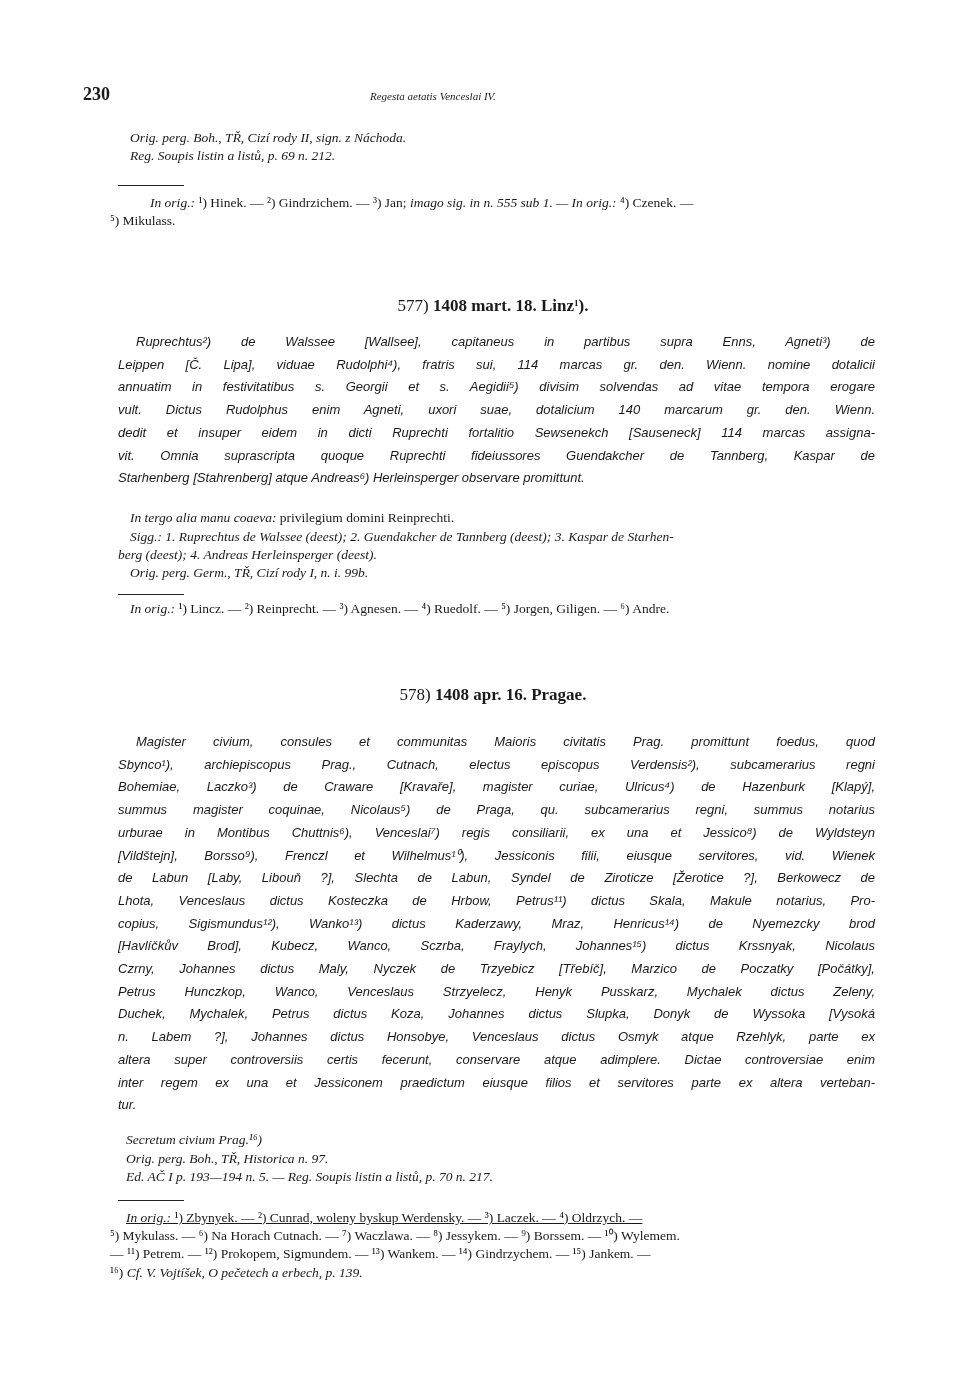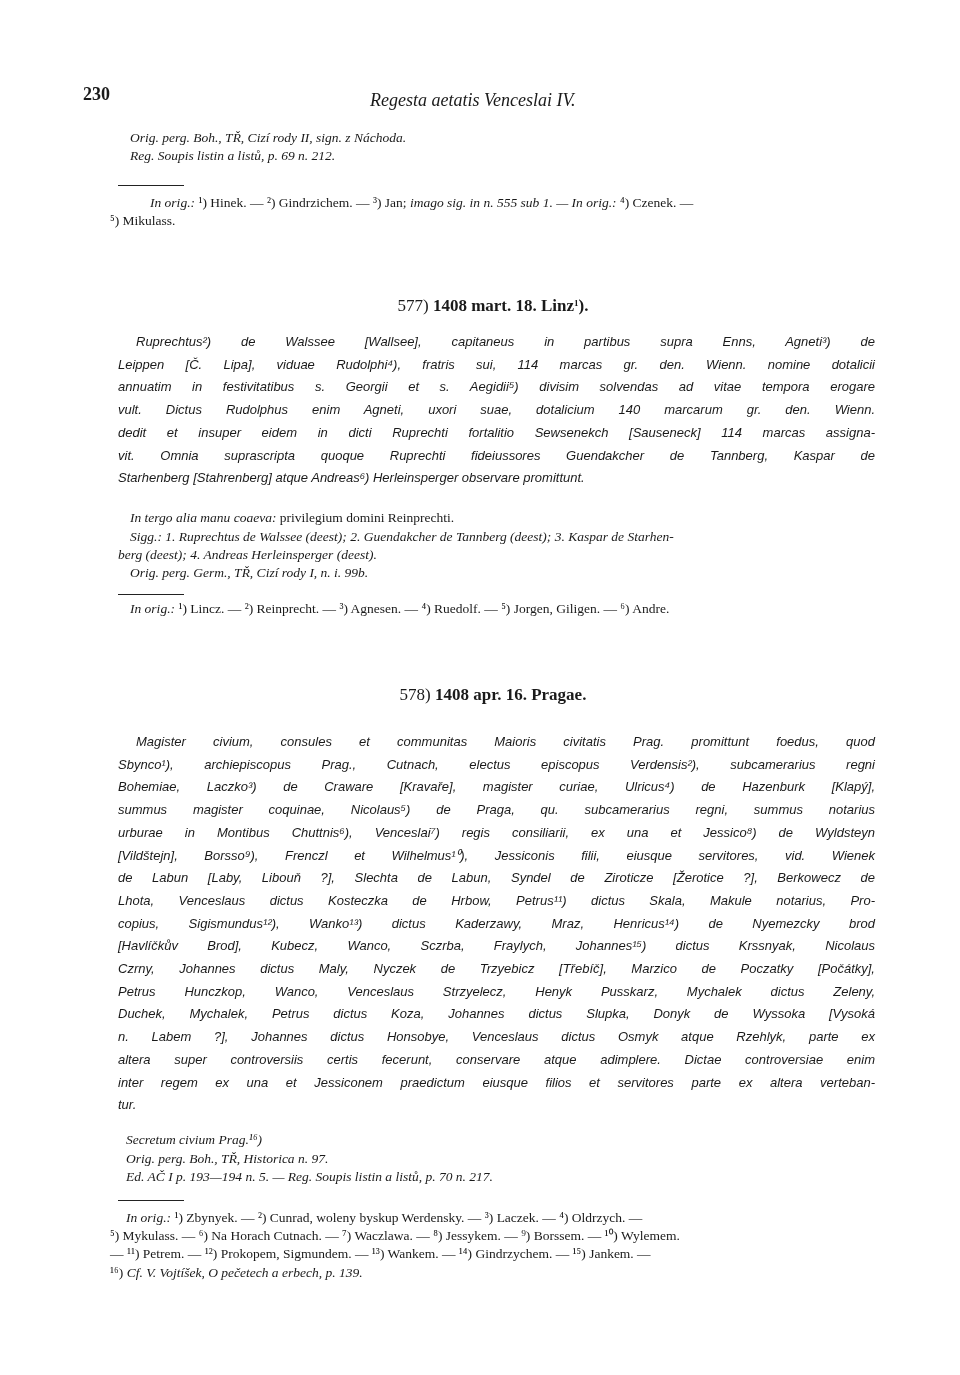--- a/index.html
+++ b/index.html
@@ -4,21 +4,21 @@
 <style>
   html, body { margin: 0; padding: 0; background: #ffffff; }
   body { width: 960px; height: 1375px; position: relative; overflow: hidden; color: #1a1a1a;
          font-family: "DejaVu Serif", "Liberation Serif", serif; }
   .page { position: absolute; left: 0; top: 0; width: 768px; height: 1375px; border-radius: 19px; }
   .abs { position: absolute; }
   .it { font-style: italic; }
   .b { font-weight: bold; }
   sup { font-size: 9px; vertical-align: 5px; line-height: 0; }
   .pagenum { left: 83px; top: 84px; font-size: 18px; font-weight: bold; font-family: "Liberation Serif", serif; }
-  .running { left: 370px; top: 90px; font-size: 18px; font-style: italic; font-family: "Liberation Serif", serif; }
+  .running { left: 370px; top: 90px; font-size: 11px; font-style: italic; font-family: "Liberation Serif", serif; }
   .small { font-size: 13.5px; line-height: 18px; font-family: "Liberation Serif", serif; }
   .body { font-size: 13px; line-height: 22.7px; font-family: Liberation Sans, sans-serif; text-align: justify; }
   .rule { height: 1px; background: #222; width: 66px; left: 118px; }
   .head { width: 960px; left: 0; text-align: center; font-size: 17px; font-family: "Liberation Serif", serif; padding-left: 13px; }
   .line { position: absolute; white-space: nowrap; }
   .just { text-align: justify; text-align-last: justify; width: 757px; }
 </style>
 </head>
 <body>
 
@@ -89,21 +89,21 @@
     <div class="just">inter regem ex una et Jessiconem praedictum eiusque filios et servitores parte ex altera verteban-</div>
     <div>tur.</div>
   </div>
 
   <div class="abs small it line" style="left:126px; top:1131px;">Secretum civium Prag.¹⁶)</div>
   <div class="abs small it line" style="left:126px; top:1150px;">Orig. perg. Boh., TŘ, Historica n. 97.</div>
   <div class="abs small it line" style="left:126px; top:1168px;">Ed. AČ I p. 193—194 n. 5. — Reg. Soupis listin a listů, p. 70 n. 217.</div>
 
   <div class="abs rule" style="top:1200px;"></div>
 
-  <div class="abs small line" style="left:126px; top:1209px;">
+  <div class="abs small line" style="left:126px; top:1209px;text-decoration:underline;">
     <span class="it">In orig.:</span><span> ¹) Zbynyek. — ²) Cunrad, woleny byskup Werdensky. — ³) Laczek. — ⁴) Oldrzych. —</span>
   </div>
   <div class="abs small line" style="left:110px; top:1227px;">⁵) Mykulass. — ⁶) Na Horach Cutnach. — ⁷) Waczlawa. — ⁸) Jessykem. — ⁹) Borssem. — ¹⁰) Wylemem.</div>
   <div class="abs small line" style="left:110px; top:1245px;">— ¹¹) Petrem. — ¹²) Prokopem, Sigmundem. — ¹³) Wankem. — ¹⁴) Gindrzychem. — ¹⁵) Jankem. —</div>
   <div class="abs small line" style="left:110px; top:1264px;">
     <span>¹⁶)</span><span class="it"> Cf. V. Vojtíšek, O pečetech a erbech, p. 139.</span>
   </div>
 
 </div>
 

